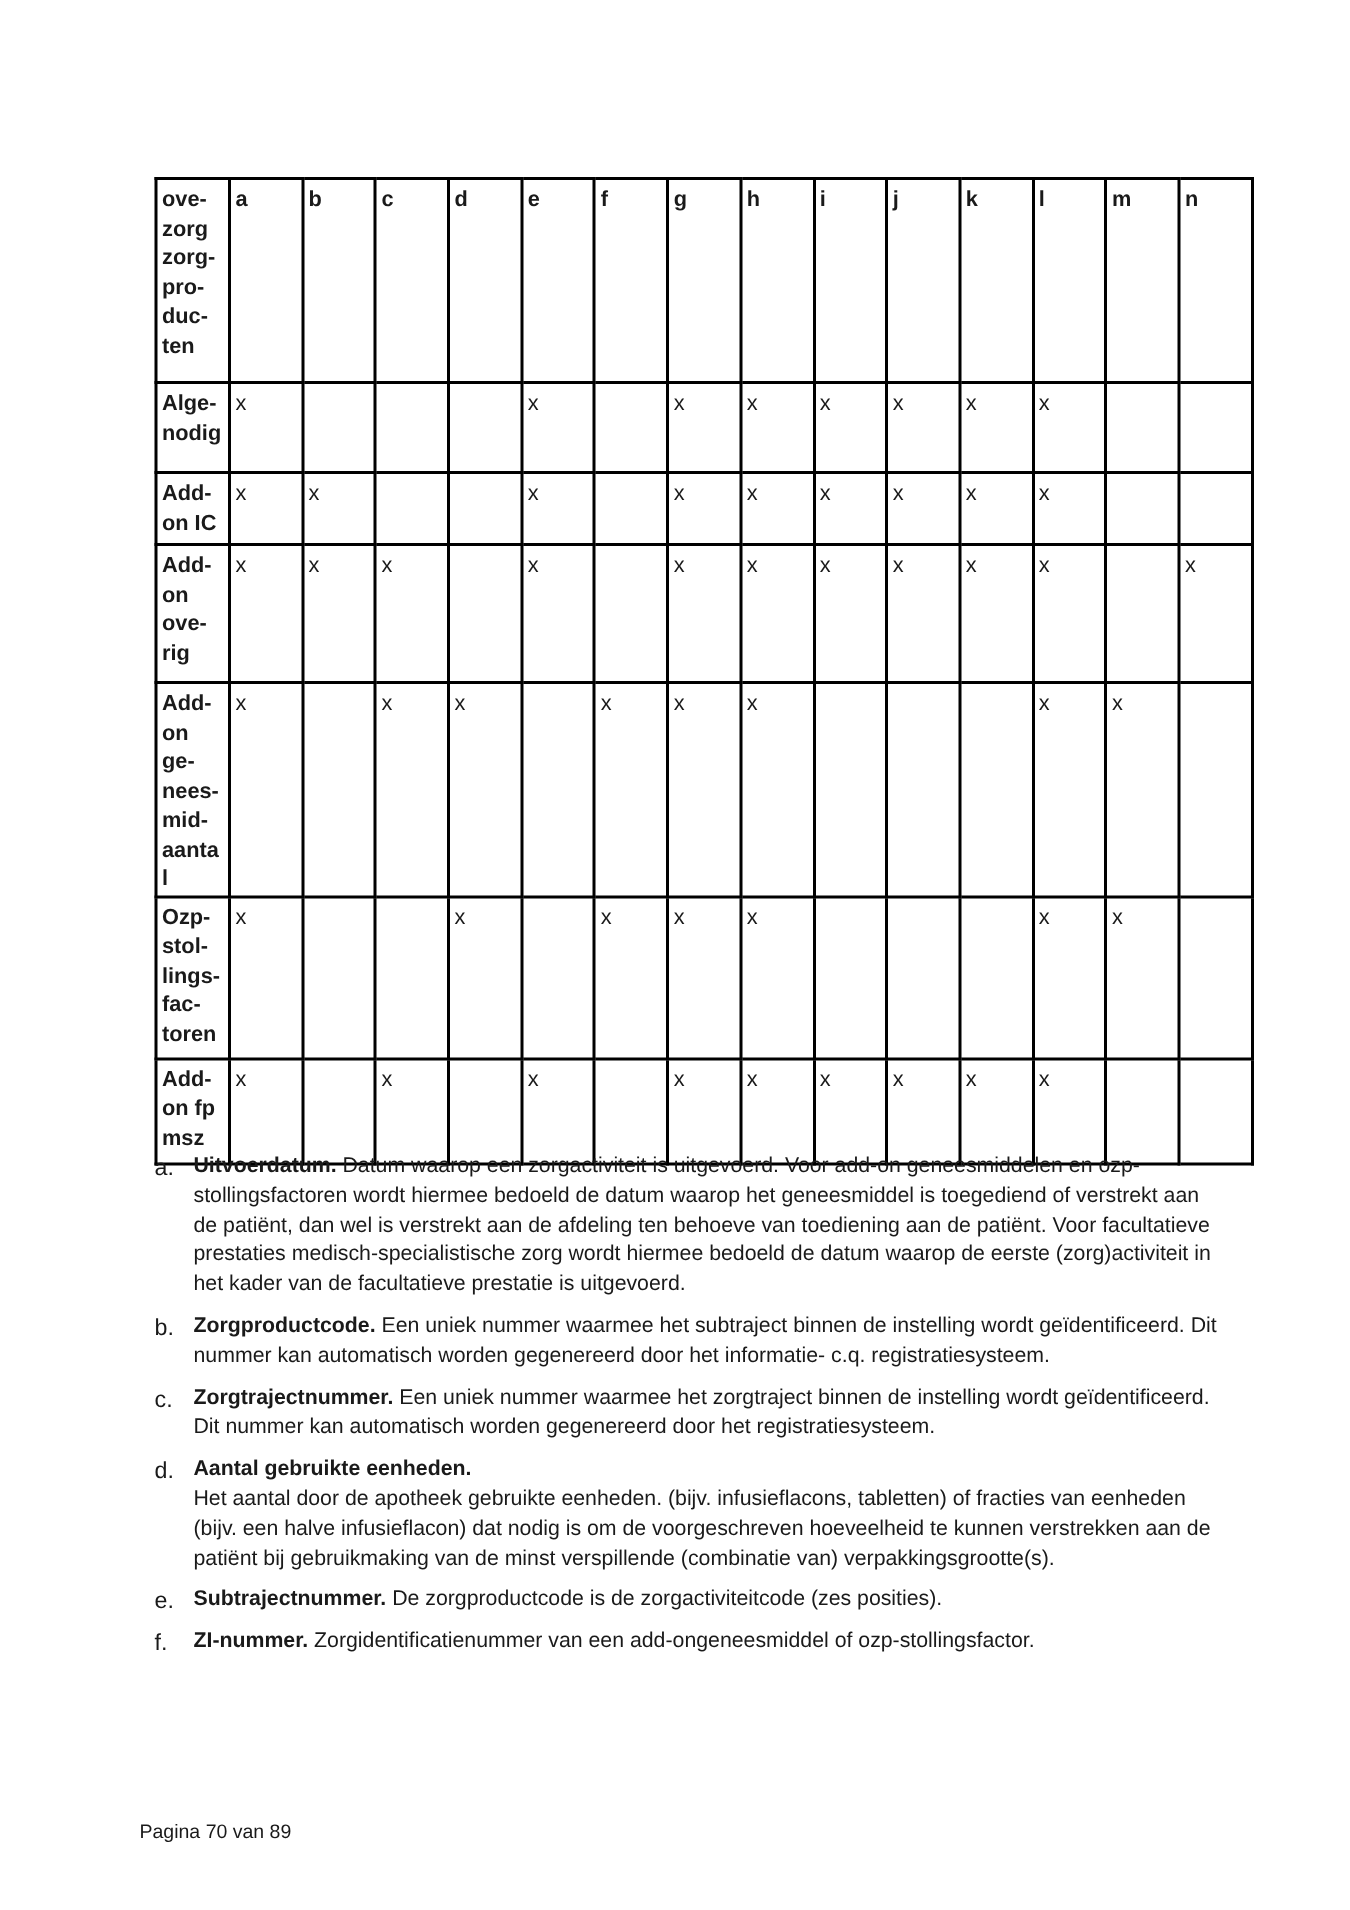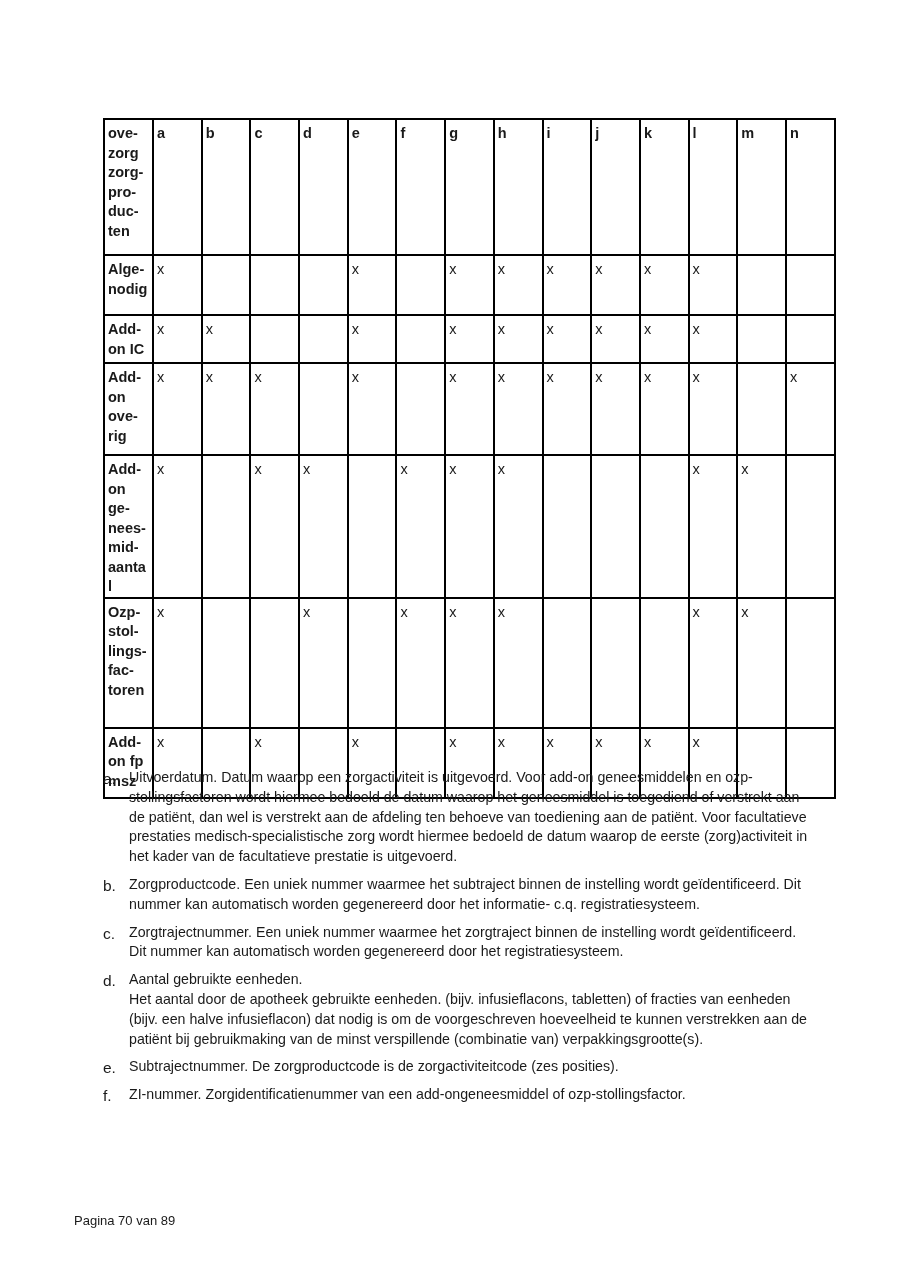--- a/index.html
+++ b/index.html
@@ -27,35 +27,35 @@
     table.matrix col.c { width: 48.7px; }
     td.rowlabel { font-weight: bold; word-break: break-word; }
     td.colhead { font-weight: bold; }
     td.mark { font-weight: normal; font-size: 13.5px; }
 
     tr.r-head { height: 136px; }
     tr.r-alg { height: 60px; }
     tr.r-ic { height: 48px; }
     tr.r-ov { height: 92px; }
     tr.r-gm { height: 137px; }
-    tr.r-ozp { height: 130px; }
+    tr.r-ozp { height: 108px; }
     tr.r-fp { height: 70px; }
 
     .defs {
       position: absolute; left: 103px; top: 768px; width: 712px;
       font-size: 14.2px; line-height: 19.8px;
     }
     .def { position: relative; padding-left: 26px; margin-bottom: 8px; }
     .def .letter {
       position: absolute; left: 0; top: 1px; font-size: 15.5px;
     }
-    .def .term { font-weight: normal; }
+    .def .term { font-weight: bold; }
 
     .footer {
-      position: absolute; top: 1213px; left: 74px; width: 731px;
+      position: absolute; top: 1213px; left: 93px; width: 731px;
       font-size: 13px; display: flex; justify-content: space-between;
     }
   </style>
 </head>
 <body>
 
 <div class="page">
 
   <table class="matrix">
     <colgroup>

